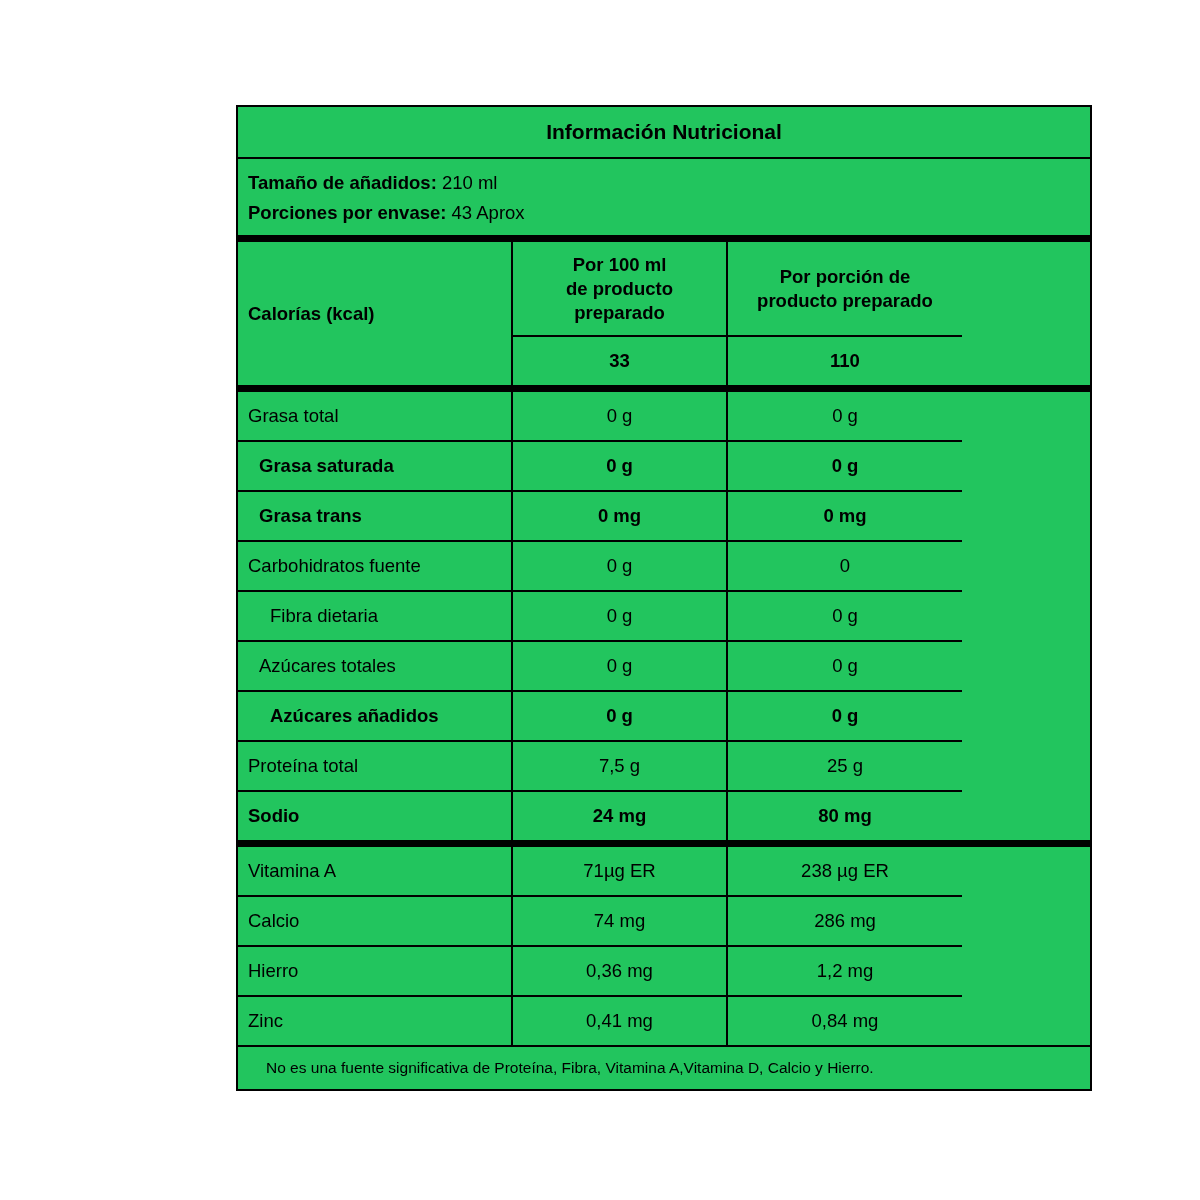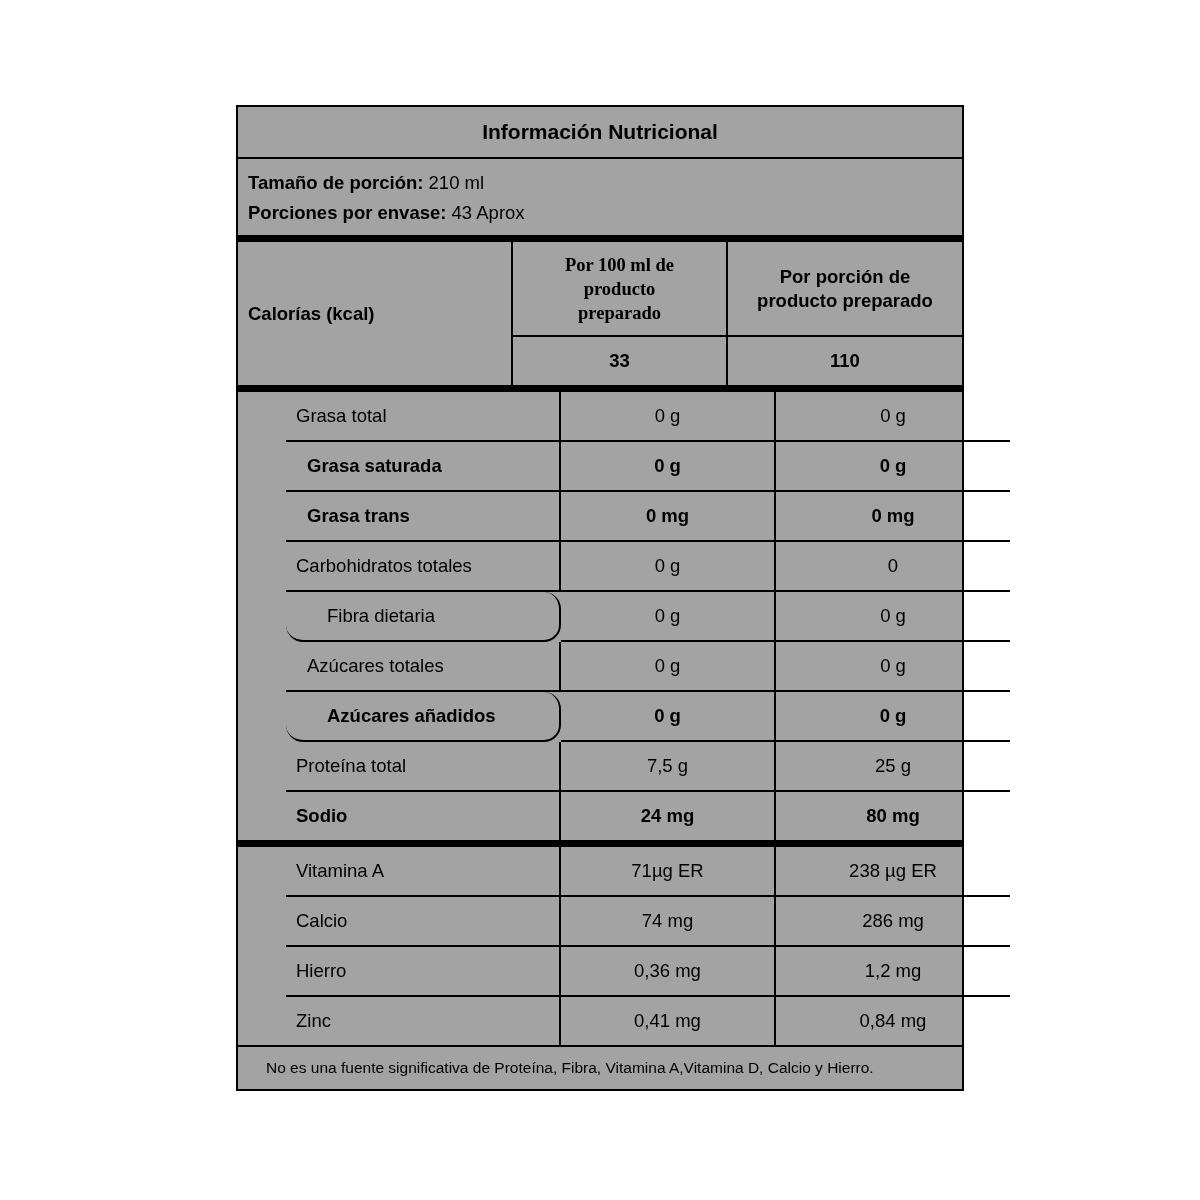--- a/index.html
+++ b/index.html
@@ -12,24 +12,24 @@
   .canvas {
     position: relative;
     width: 1200px;
     height: 1200px;
     background: #ffffff;
   }
   .label-table {
     position: absolute;
     left: 236px;
     top: 105px;
-    width: 728px;
+    width: 856px;
     box-sizing: border-box;
     border: 2px solid #000;
-    background: #a3a3a3;
+    background: #22c55e;
   }
   .title-row {
     height: 50px;
     border-bottom: 2px solid #000;
     display: flex;
     align-items: center;
     justify-content: center;
     font-weight: bold;
     font-size: 21px;
   }
@@ -41,21 +41,20 @@
     line-height: 30px;
   }
   .serving-line .b { font-weight: bold; }
   .thick-bar {
     height: 7px;
     background: #000;
   }
   .grid3 {
     display: grid;
     grid-template-columns: 275px 215px 234px;
-    margin-left: 48px;
   }
   .cell {
     box-sizing: border-box;
     display: flex;
     align-items: center;
     font-size: 18.5px;
   }
   .br { border-right: 2px solid #000; }
   .bb { border-bottom: 2px solid #000; }
   .cal-grid {
@@ -67,54 +66,54 @@
     grid-row: 1 / span 2;
     padding-left: 10px;
     font-weight: bold;
   }
   .col-header {
     justify-content: center;
     text-align: center;
     font-weight: bold;
     line-height: 24px;
   }
-  .col-header.narrow { padding: 0 48px; font-family: Liberation Serif, serif; }
+  .col-header.narrow { padding: 0 48px; }
   .col-header.wide { padding: 0 26px; }
   .val {
     justify-content: center;
     text-align: left;
   }
   .bold { font-weight: bold; }
   .row { height: 50px; }
   .row > .cell { border-bottom: 2px solid #000; }
   .row.last > .cell { border-bottom: none; }
   .row.last { height: 48px; }
   .name-cell { padding-left: 10px; }
   .indent-1 { padding-left: 21px; }
-  .indent-2 { padding-left: 41px; border-radius: 17px; }
+  .indent-2 { padding-left: 32px; }
   .footnote-row {
     height: 44px;
     border-top: 2px solid #000;
     display: flex;
     align-items: center;
     padding-left: 28px;
     box-sizing: border-box;
     font-size: 15.5px;
   }
 </style>
 </head>
 <body>
 
 <div class="canvas">
   <div class="label-table">
 
     <div class="title-row">Información Nutricional</div>
 
     <div class="serving-section">
-      <div class="serving-line"><span class="b">Tamaño de porción:</span><span> 210 ml</span></div>
+      <div class="serving-line"><span class="b">Tamaño de añadidos:</span><span> 210 ml</span></div>
       <div class="serving-line"><span class="b">Porciones por envase:</span><span> 43 Aprox</span></div>
     </div>
 
     <div class="thick-bar"></div>
 
     <div class="cal-grid">
       <div class="cell cal-label br">Calorías (kcal)</div>
       <div class="cell col-header narrow br bb">Por 100 ml de producto preparado</div>
       <div class="cell col-header wide bb">Por porción de producto preparado</div>
       <div class="cell val bold br">33</div>
@@ -132,21 +131,21 @@
       <div class="cell name-cell indent-1 bold br">Grasa saturada</div>
       <div class="cell val bold br">0 g</div>
       <div class="cell val bold">0 g</div>
     </div>
     <div class="grid3 row">
       <div class="cell name-cell indent-1 bold br">Grasa trans</div>
       <div class="cell val bold br">0 mg</div>
       <div class="cell val bold">0 mg</div>
     </div>
     <div class="grid3 row">
-      <div class="cell name-cell br">Carbohidratos totales</div>
+      <div class="cell name-cell br">Carbohidratos fuente</div>
       <div class="cell val br">0 g</div>
       <div class="cell val">0</div>
     </div>
     <div class="grid3 row">
       <div class="cell name-cell indent-2 br">Fibra dietaria</div>
       <div class="cell val br">0 g</div>
       <div class="cell val">0 g</div>
     </div>
     <div class="grid3 row">
       <div class="cell name-cell indent-1 br">Azúcares totales</div>

